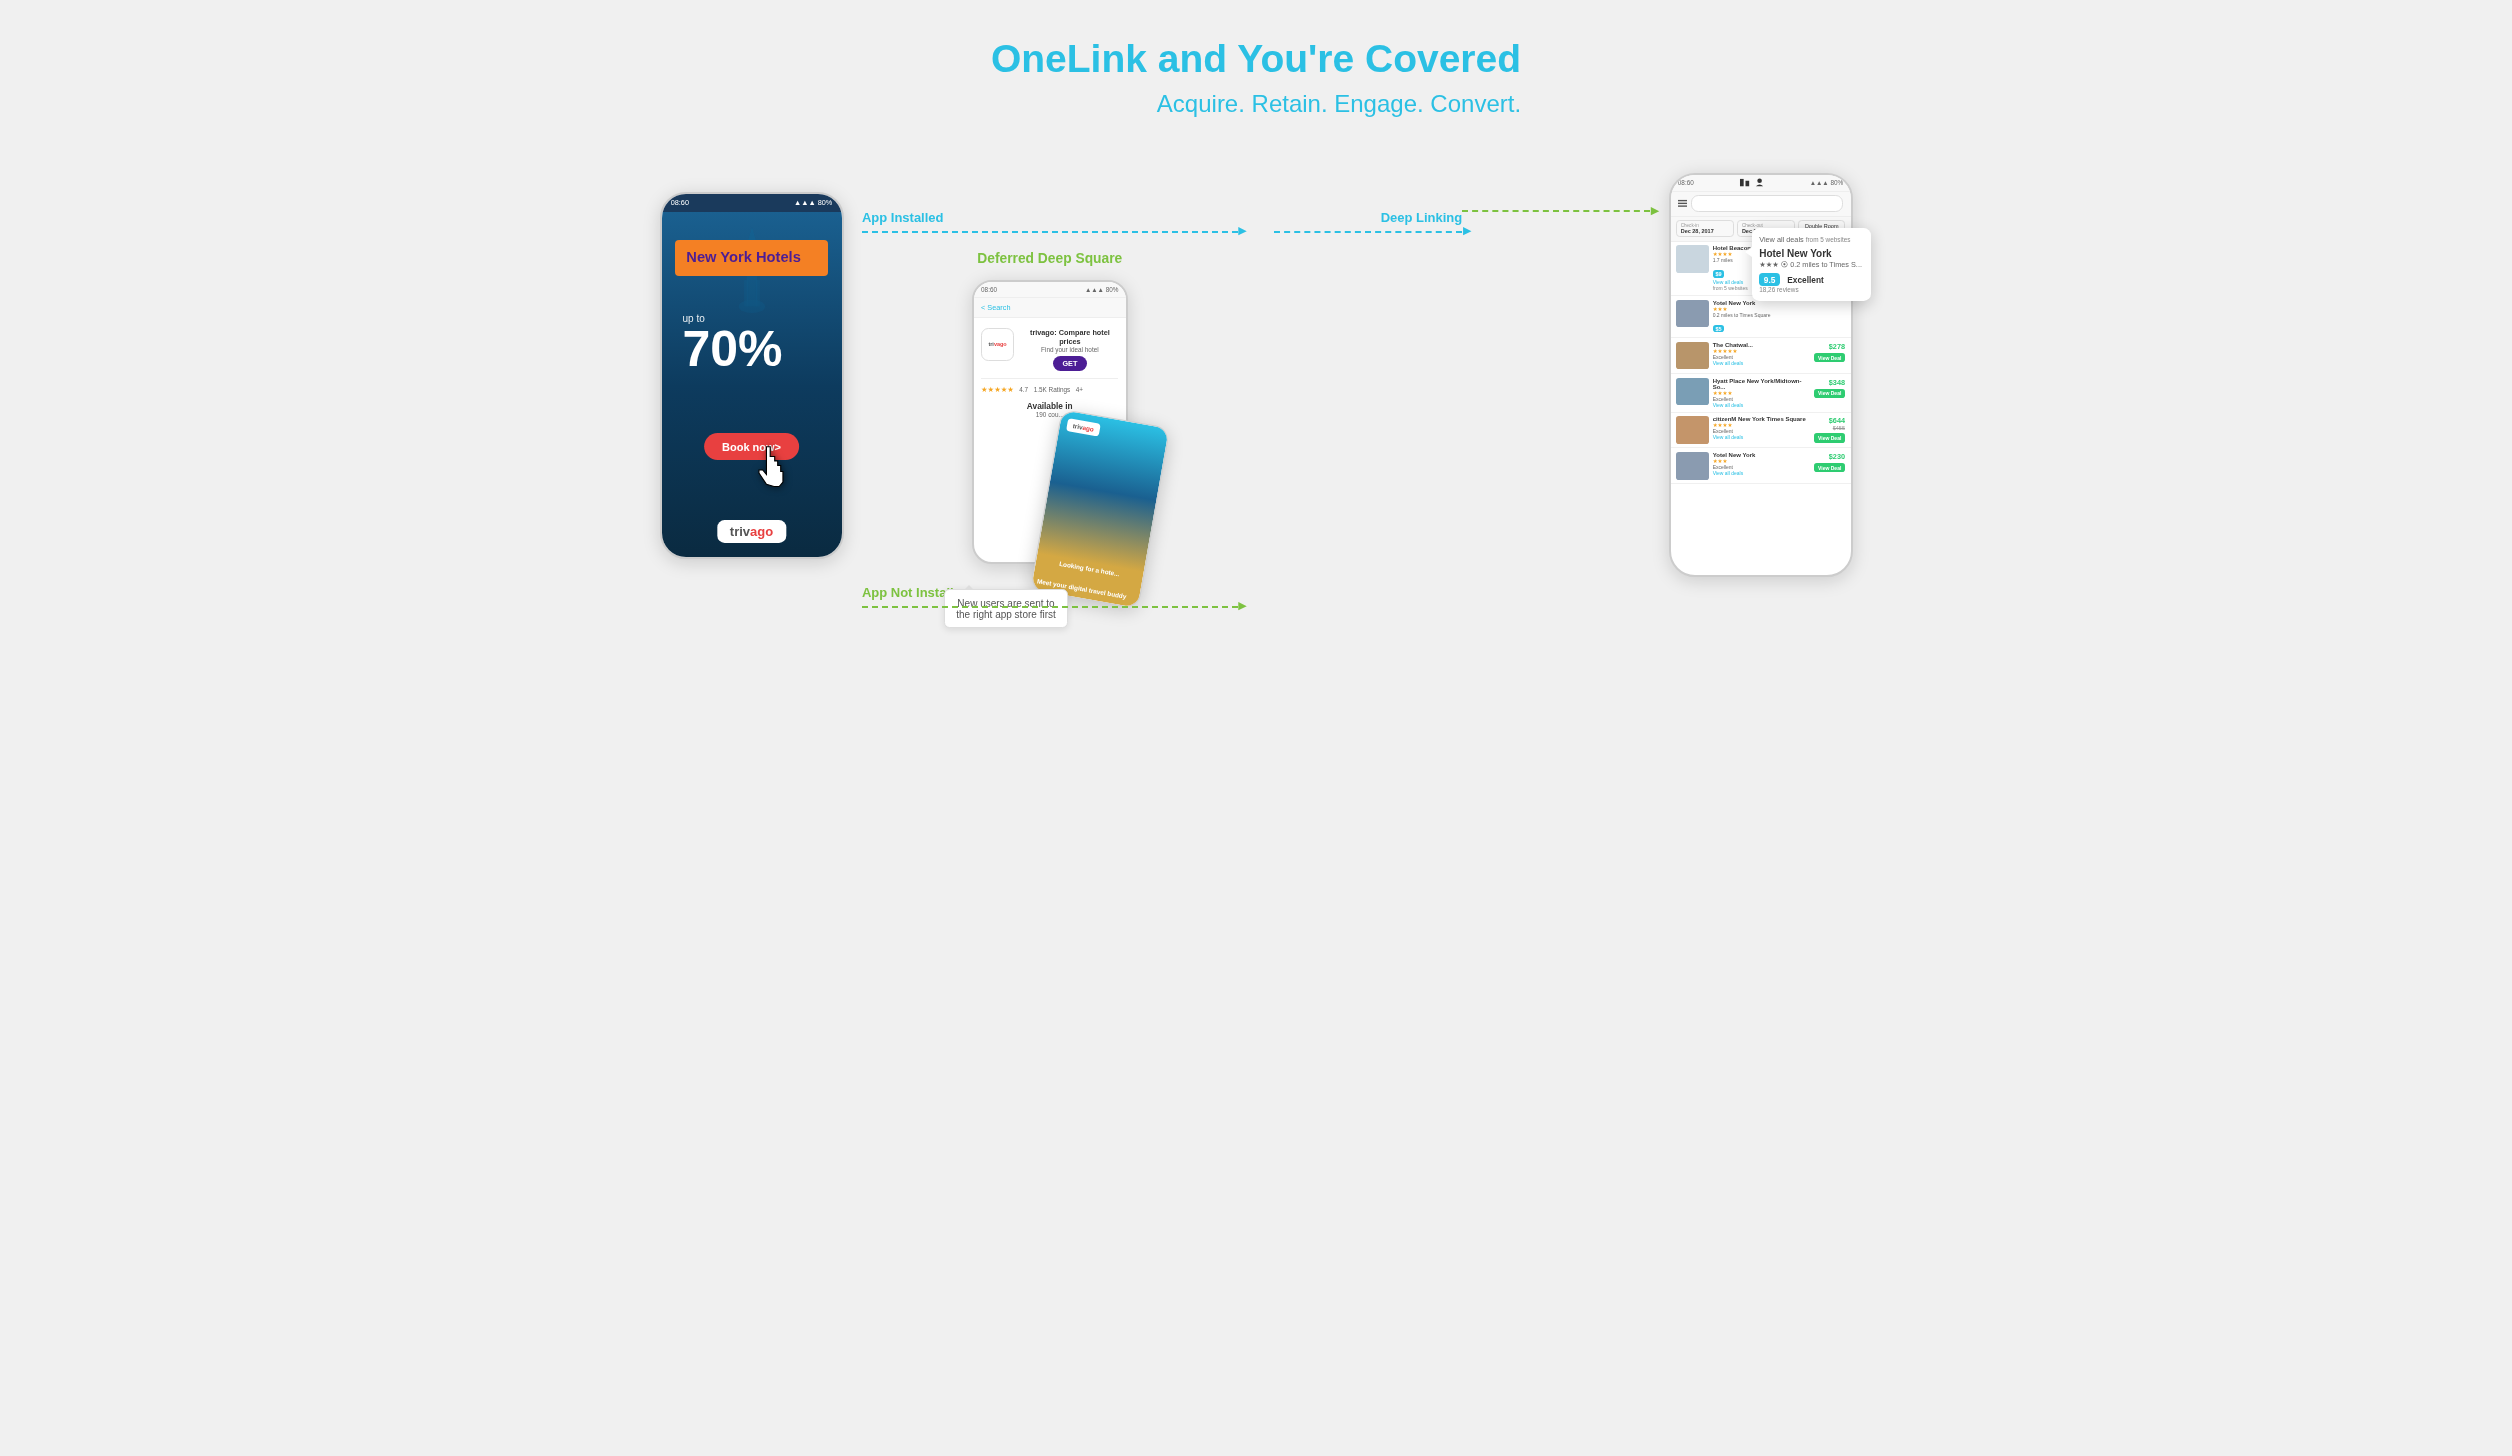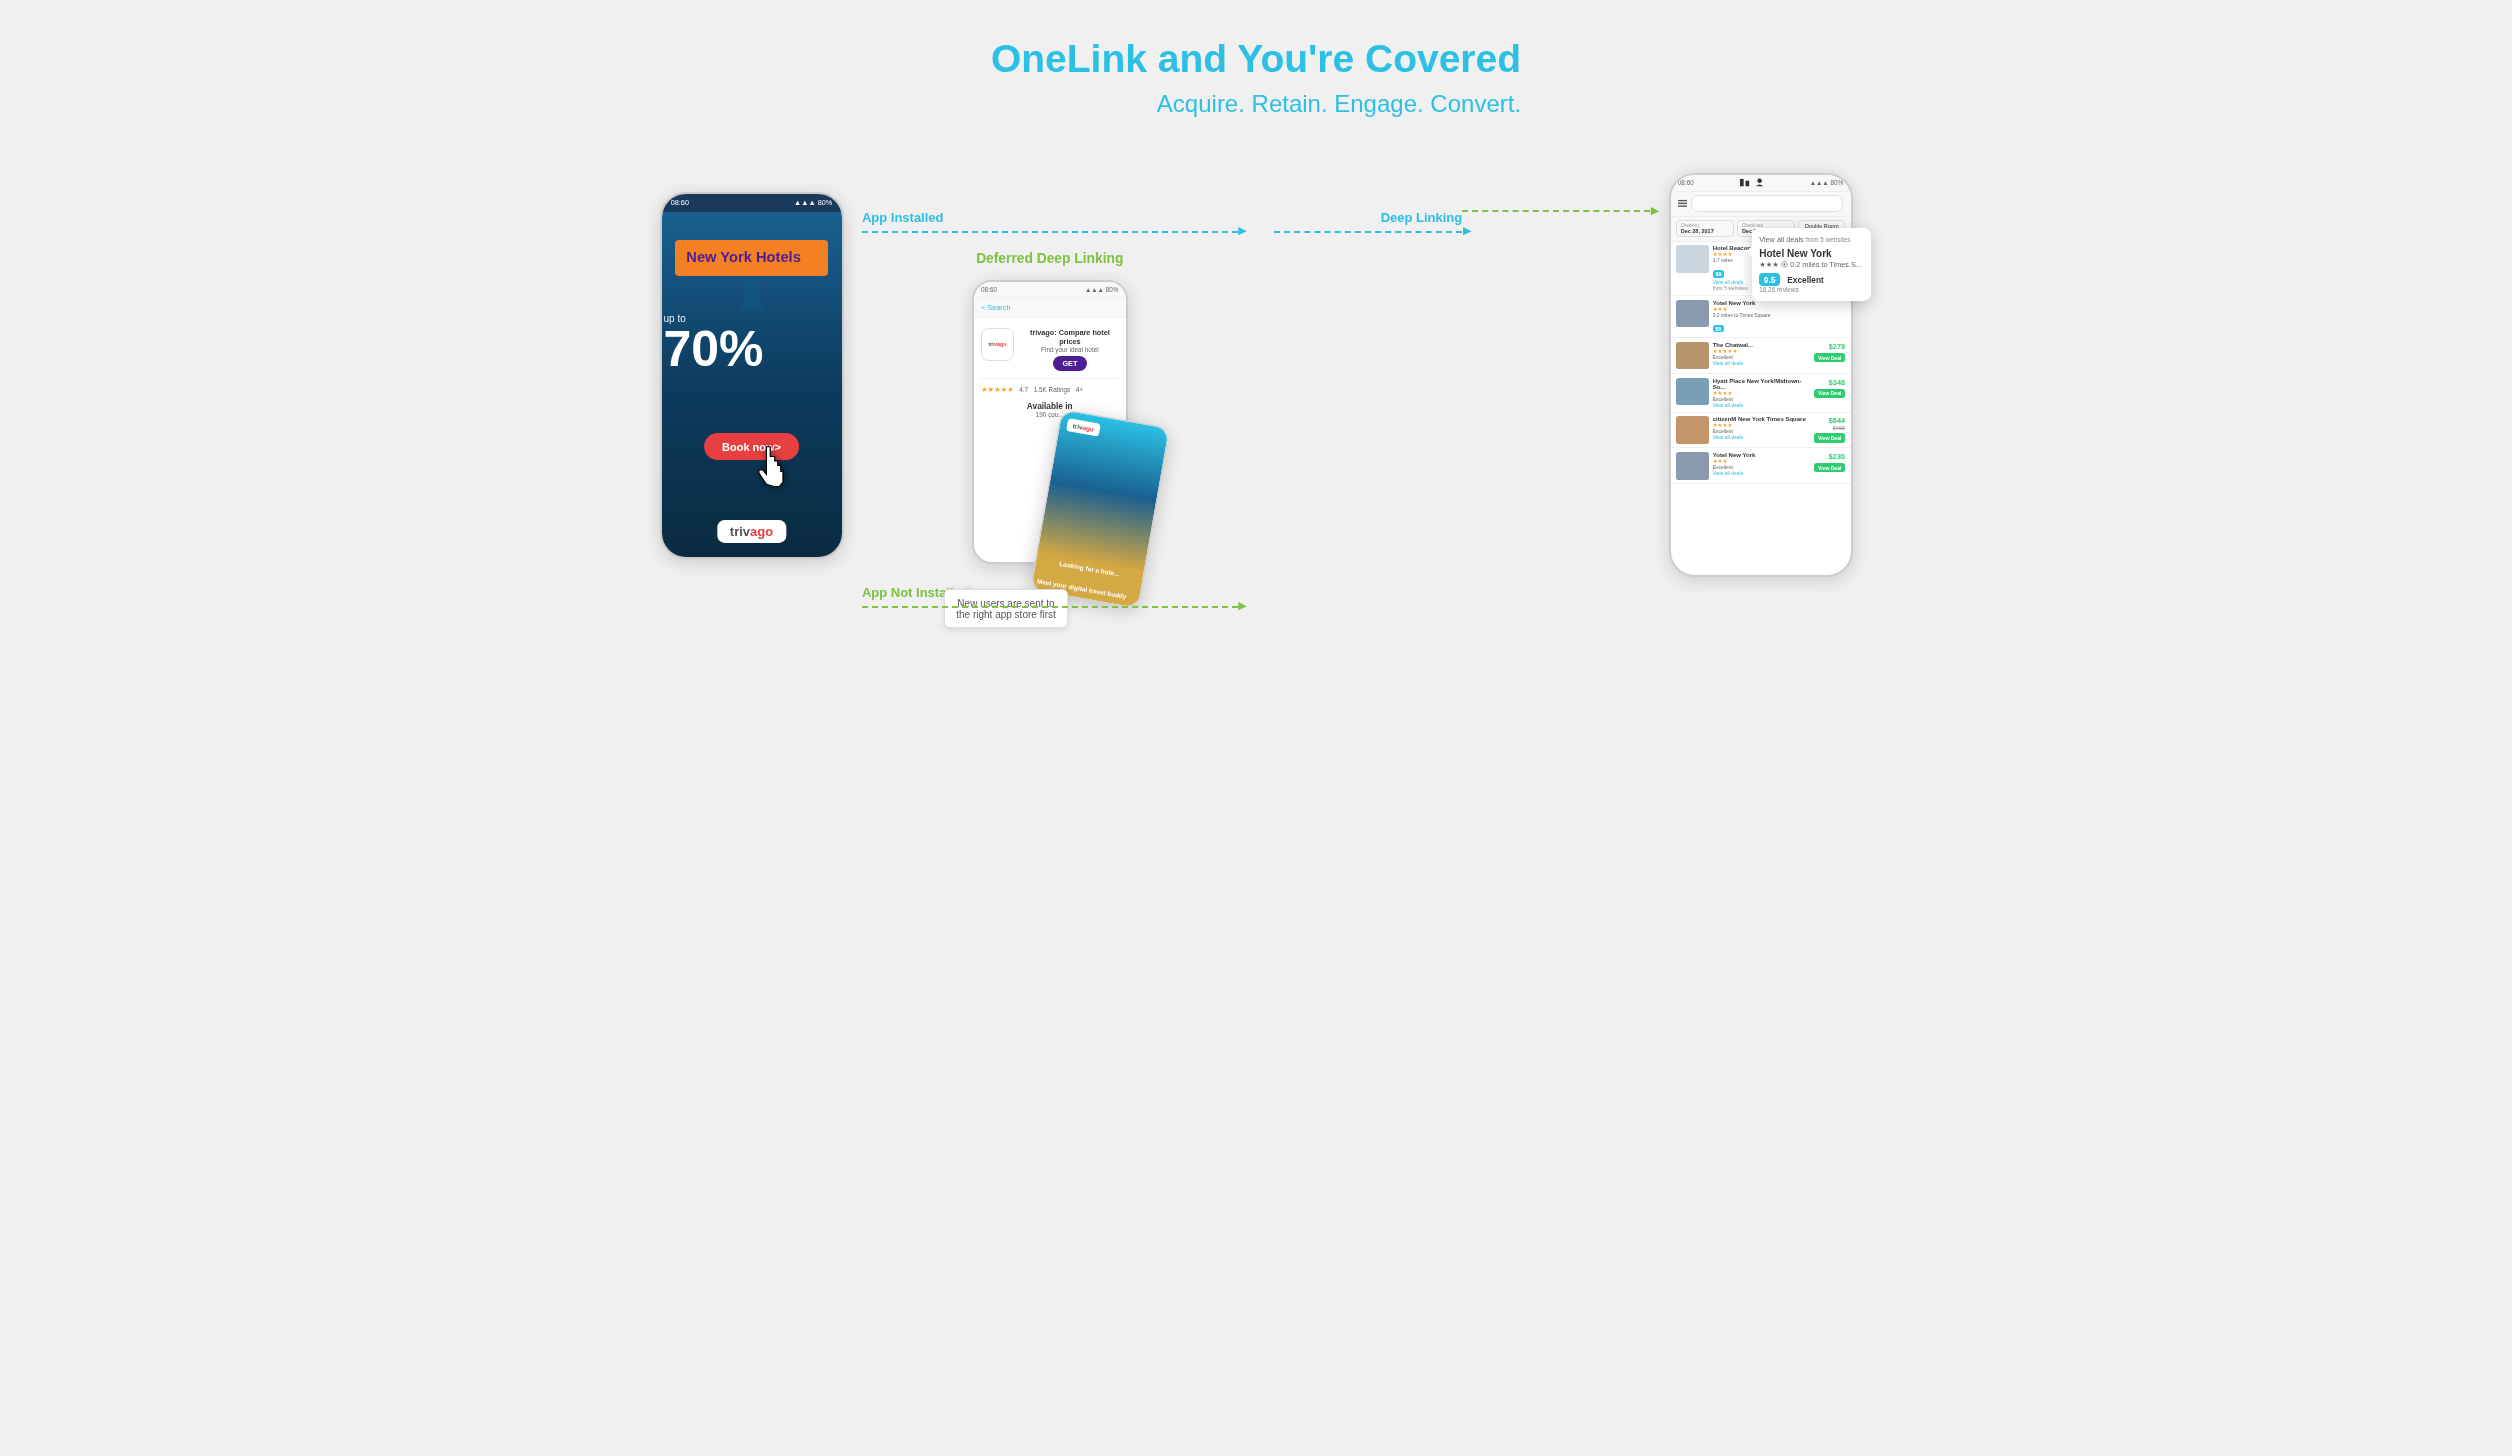--- a/index.html
+++ b/index.html
@@ -76,21 +76,21 @@
       border-radius: 4px;
       padding: 9.2px 11px;
       color: #4c1d95;
       font-weight: 700;
       font-size: 14.7px;
       line-height: 1.2;
     }
     .phone-left .discount {
       position: absolute;
       top: 101px;
-      left: 2px;
+      left: 21px;
       right: 13.8px;
       color: white;
     }
     .phone-left .discount .up-to {
       font-size: 10px;
       opacity: 0.9;
     }
     .phone-left .discount .percent {
       font-size: 50px;
       font-weight: 900;
@@ -560,21 +560,21 @@
     <div class="arrows-col">
 
       <div class="arrow-with-label" style="margin-top:0;">
         <div class="alabel" style="color:#2bc0e4;">App Installed</div>
         <div class="aline">
           <div class="aline-inner cyan"></div>
         </div>
       </div>
 
       <div style="text-align:center;margin-top:18.4px;">
-        <div style="color:#7dc240;font-size:13.8px;font-weight:700;margin-bottom:13.8px;">Deferred Deep Linking</div>
+        <div style="color:#7dc240;font-size:13.8px;font-weight:700;margin-bottom:13.8px;">Deferred Deep Square</div>
         
         <div style="position:relative;display:inline-block;">
           <div class="phone-center">
             <div class="status-bar">
               <span>08:60</span>
               <span>▲▲▲ 80%</span>
             </div>
             <div class="nav-bar">
               <span class="back">&lt; Search</span>
             </div>

